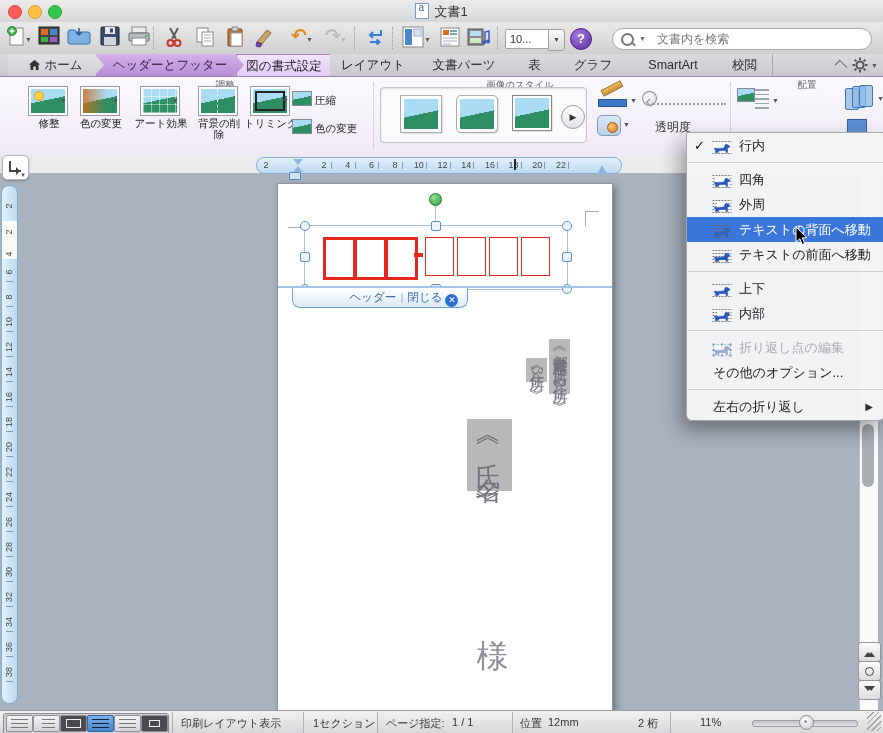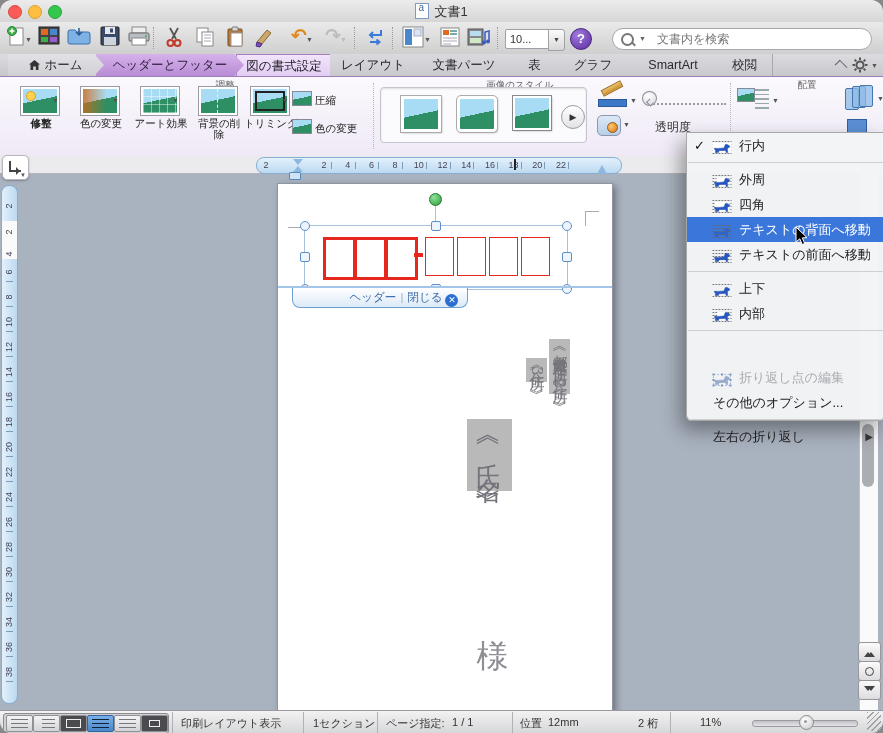--- a/index.html
+++ b/index.html
@@ -1,18 +1,18 @@
 <!DOCTYPE html>
 <html><head>
 <meta charset="utf-8">
 <style>
   html,body{margin:0;padding:0;background:#888;}
   #app{position:relative;width:883px;height:733px;overflow:hidden;
        font-family:"Liberation Sans","DejaVu Sans",sans-serif;
-       background:#a9b2bf;border-radius:12px;-webkit-font-smoothing:antialiased;}
+       background:#a9b2bf;-webkit-font-smoothing:antialiased;}
   .abs{position:absolute;}
   
   .titlebar{left:0;top:0;width:883px;height:22px;
     background:linear-gradient(#ececec,#d6d6d6);border-bottom:1px solid #a8a8a8;}
   .tl{width:12px;height:12px;border-radius:50%;top:5px;}
   .tl.red{left:8px;background:#fc5b57;border:1px solid #d94a44;}
   .tl.yel{left:28px;background:#fdbe41;border:1px solid #d9a130;}
   .tl.grn{left:48px;background:#35c64e;border:1px solid #27a83c;}
   .title{left:0;top:3px;width:883px;text-align:center;font-size:13px;color:#333;}
   .title .doc-ic{display:inline-block;width:12px;height:14px;background:#fff;border:1px solid #7a9ac0;
@@ -171,21 +171,21 @@
   .navcirc{display:inline-block;width:7px;height:7px;border:1.5px solid #444;border-radius:50%;margin-top:4px;}
   
   .menu{left:686px;top:132px;width:197px;height:287px;background:rgba(243,244,246,.97);
      border:1px solid #a8a8a8;border-right:0;border-radius:0 0 6px 6px;
      box-shadow:-5px 9px 20px rgba(0,0,0,.38);z-index:50;}
   .mitem{position:relative;height:25px;line-height:25px;font-size:13px;color:#1c1c1e;padding-left:52px;white-space:nowrap;}
   .mitem.noicon{padding-left:26px;}
   .mitem .check{position:absolute;left:7px;top:0;font-size:13px;color:#111;}
   .mitem .micon{position:absolute;left:25px;top:5px;width:20px;height:15px;}
   .mitem.hl{background:#3b77da;color:#fff;}
-  .mitem.dis{color:#aaacb0;margin-top:30px;}
+  .mitem.dis{color:#aaacb0;}
   .mitem .sub{position:absolute;right:11px;top:0;font-size:10px;color:#333;}
   .msep{height:9px;position:relative;}
   .msep::after{content:"";position:absolute;left:1px;right:1px;top:4px;border-top:1px solid #cfcfd2;}
   .cursor{left:795px;top:226px;z-index:60;}
   
   .statusbar{left:0;top:710px;width:883px;height:23px;background:linear-gradient(#f2f2f2,#d6d6d9);
      border-top:1px solid #9a9aa0;font-size:11px;color:#333;}
   .viewgrp{left:3px;top:2px;width:164px;height:19px;background:#d0d0d3;border:1px solid #8a8a90;border-radius:3px;}
   .vbtn{position:absolute;top:1px;width:25px;height:15px;border:1px solid #909095;border-radius:2px;
      background:linear-gradient(#f4f4f6,#d4d4d8);}
@@ -368,21 +368,21 @@
   </div>
 
   <div class="abs ribbon">
     <div class="abs grp-label" style="left:195px;width:60px">調整</div>
     <div class="abs grp-label" style="left:480px;width:80px">画像のスタイル</div>
     <div class="abs grp-label" style="left:780px;width:54px">配置</div>
     <div class="abs grp-sep" style="left:373px"></div>
     <div class="abs grp-sep" style="left:730px"></div>
 
     <div id="adjustBtns">
-        <div class="abs bigbtn" style="left: 10px; font-weight: bold;">
+        <div class="abs bigbtn" style="left: 18px;">
           <div class="thumbwrap">
             <div class="thumb sun">
               <div class="sun"></div>
             </div>
             <div class="bdd">▼</div>
           </div>
           <div class="blabel">修整</div>
         </div>
         <div class="abs bigbtn" style="left: 70px;">
           <div class="thumbwrap">
@@ -580,32 +580,32 @@
             <rect x="0.5" y="3" width="19" height="9.5" fill="#fff"></rect>
             <path d="M3.2,12.6 L3.7,10.1 C2.3,9.9 2,8.5 2.8,8 C3.9,8.4 4.8,8.5 6,8.4 L12,7.9 L13,5.2 C13.3,4.3 14.2,4 15,4.4 L17.2,5.6 C18,6 17.9,7.1 17.2,7.4 L15.4,8.2 L15.7,12.6 L14.1,12.6 L13.7,10.4 L6.9,10.7 L6.4,12.6 Z" fill="#2457c5" stroke="#163e90" stroke-width="0.4"></path>
           </svg></span><span>行内</span></div>
       <div class="msep"></div>
       <div class="mitem"><span class="micon"><svg width="20" height="15" viewBox="0 0 20 15">
             <line x1="0.5" y1="1.5" x2="19.5" y2="1.5" stroke="#666" stroke-width="0.9" stroke-dasharray="1.8,1.2"></line>
             <line x1="0.5" y1="4.5" x2="19.5" y2="4.5" stroke="#666" stroke-width="0.9" stroke-dasharray="1.8,1.2"></line>
             <line x1="0.5" y1="7.5" x2="19.5" y2="7.5" stroke="#666" stroke-width="0.9" stroke-dasharray="1.8,1.2"></line>
             <line x1="0.5" y1="10.5" x2="19.5" y2="10.5" stroke="#666" stroke-width="0.9" stroke-dasharray="1.8,1.2"></line>
             <line x1="0.5" y1="13.5" x2="19.5" y2="13.5" stroke="#666" stroke-width="0.9" stroke-dasharray="1.8,1.2"></line>
-            <rect x="4.5" y="3.5" width="12" height="8.5" fill="#fff"></rect>
+            <rect x="3" y="3" width="14" height="9.5" fill="#fff"></rect>
             <path d="M3.2,12.6 L3.7,10.1 C2.3,9.9 2,8.5 2.8,8 C3.9,8.4 4.8,8.5 6,8.4 L12,7.9 L13,5.2 C13.3,4.3 14.2,4 15,4.4 L17.2,5.6 C18,6 17.9,7.1 17.2,7.4 L15.4,8.2 L15.7,12.6 L14.1,12.6 L13.7,10.4 L6.9,10.7 L6.4,12.6 Z" fill="#2457c5" stroke="#163e90" stroke-width="0.4"></path>
-          </svg></span><span>外周</span></div>
+          </svg></span><span>四角</span></div>
       <div class="mitem"><span class="micon"><svg width="20" height="15" viewBox="0 0 20 15">
             <line x1="0.5" y1="1.5" x2="19.5" y2="1.5" stroke="#666" stroke-width="0.9" stroke-dasharray="1.8,1.2"></line>
             <line x1="0.5" y1="4.5" x2="19.5" y2="4.5" stroke="#666" stroke-width="0.9" stroke-dasharray="1.8,1.2"></line>
             <line x1="0.5" y1="7.5" x2="19.5" y2="7.5" stroke="#666" stroke-width="0.9" stroke-dasharray="1.8,1.2"></line>
             <line x1="0.5" y1="10.5" x2="19.5" y2="10.5" stroke="#666" stroke-width="0.9" stroke-dasharray="1.8,1.2"></line>
             <line x1="0.5" y1="13.5" x2="19.5" y2="13.5" stroke="#666" stroke-width="0.9" stroke-dasharray="1.8,1.2"></line>
-            <rect x="3" y="3" width="14" height="9.5" fill="#fff"></rect>
+            <rect x="4.5" y="3.5" width="12" height="8.5" fill="#fff"></rect>
             <path d="M3.2,12.6 L3.7,10.1 C2.3,9.9 2,8.5 2.8,8 C3.9,8.4 4.8,8.5 6,8.4 L12,7.9 L13,5.2 C13.3,4.3 14.2,4 15,4.4 L17.2,5.6 C18,6 17.9,7.1 17.2,7.4 L15.4,8.2 L15.7,12.6 L14.1,12.6 L13.7,10.4 L6.9,10.7 L6.4,12.6 Z" fill="#2457c5" stroke="#163e90" stroke-width="0.4"></path>
-          </svg></span><span>四角</span></div>
+          </svg></span><span>外周</span></div>
       <div class="mitem hl"><span class="micon"><svg width="20" height="15" viewBox="0 0 20 15">
             <g opacity="0.55">
               <path d="M3.2,12.6 L3.7,10.1 C2.3,9.9 2,8.5 2.8,8 C3.9,8.4 4.8,8.5 6,8.4 L12,7.9 L13,5.2 C13.3,4.3 14.2,4 15,4.4 L17.2,5.6 C18,6 17.9,7.1 17.2,7.4 L15.4,8.2 L15.7,12.6 L14.1,12.6 L13.7,10.4 L6.9,10.7 L6.4,12.6 Z" fill="#2457c5" stroke="#163e90" stroke-width="0.4"></path>
             </g>
             <line x1="0.5" y1="1.5" x2="19.5" y2="1.5" stroke="#666" stroke-width="0.9" stroke-dasharray="1.8,1.2"></line>
             <line x1="0.5" y1="4.5" x2="19.5" y2="4.5" stroke="#666" stroke-width="0.9" stroke-dasharray="1.8,1.2"></line>
             <line x1="0.5" y1="7.5" x2="19.5" y2="7.5" stroke="#666" stroke-width="0.9" stroke-dasharray="1.8,1.2"></line>
             <line x1="0.5" y1="10.5" x2="19.5" y2="10.5" stroke="#666" stroke-width="0.9" stroke-dasharray="1.8,1.2"></line>
             <line x1="0.5" y1="13.5" x2="19.5" y2="13.5" stroke="#666" stroke-width="0.9" stroke-dasharray="1.8,1.2"></line>
           </svg></span><span>テキストの背面へ移動</span></div>

